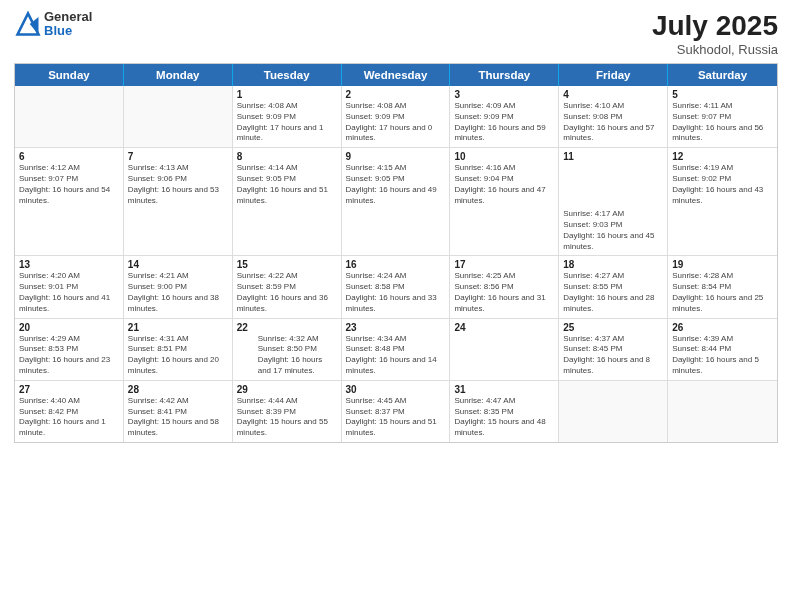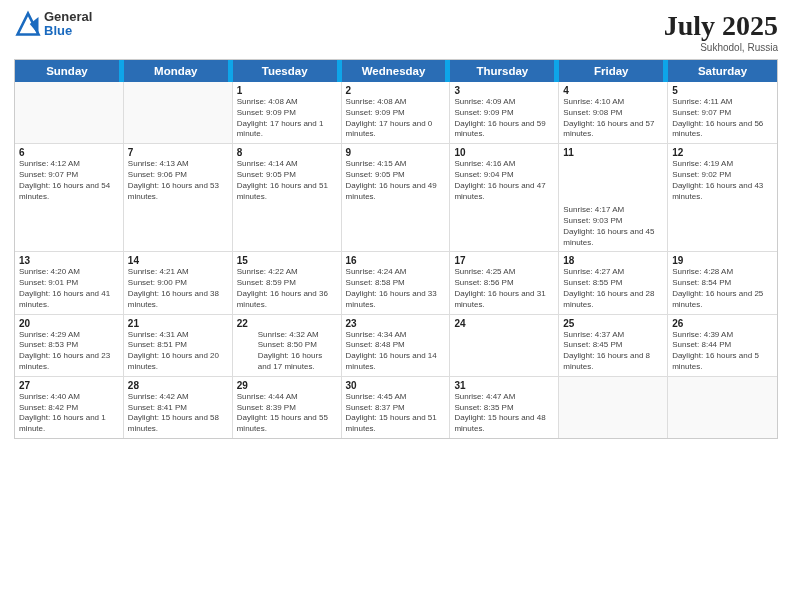--- a/index.html
+++ b/index.html
@@ -41,44 +41,43 @@
       width: 28px;
       height: 28px;
     }
     .title-block {
       text-align: right;
     }
     .main-title {
       font-size: 28px;
       font-weight: bold;
       color: #222;
-      font-family: Liberation Serif, serif;
     }
     .subtitle {
-      font-size: 10px;
+      font-size: 13px;
       color: #555;
     }
     .calendar {
       flex: 1;
       display: flex;
       flex-direction: column;
       border: 1px solid #ccc;
     }
     .cal-header-row {
       display: grid;
       grid-template-columns: repeat(7, 1fr);
       background: #2a6db5;
     }
     .cal-header-cell {
       color: #fff;
       font-size: 11.5px;
       font-weight: bold;
       padding: 5px 4px;
       text-align: center;
-      border-right: 5px solid #0ea5e9;
+      border-right: 1px solid #0ea5e9;
     }
     .cal-header-cell:last-child { border-right: none; }
     .cal-body {
       flex: 1;
       display: flex;
       flex-direction: column;
     }
     .cal-row {
       display: grid;
       grid-template-columns: repeat(7, 1fr);

